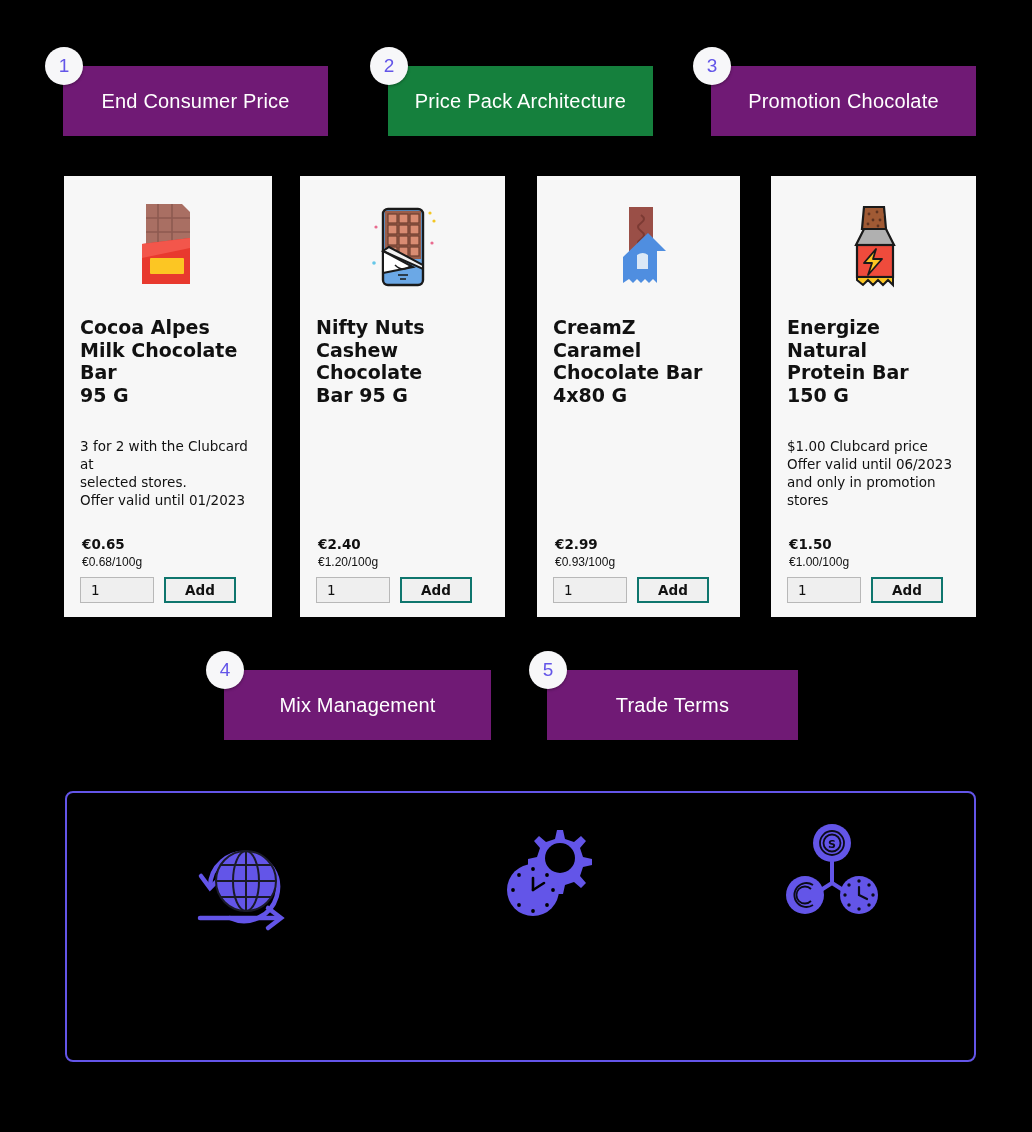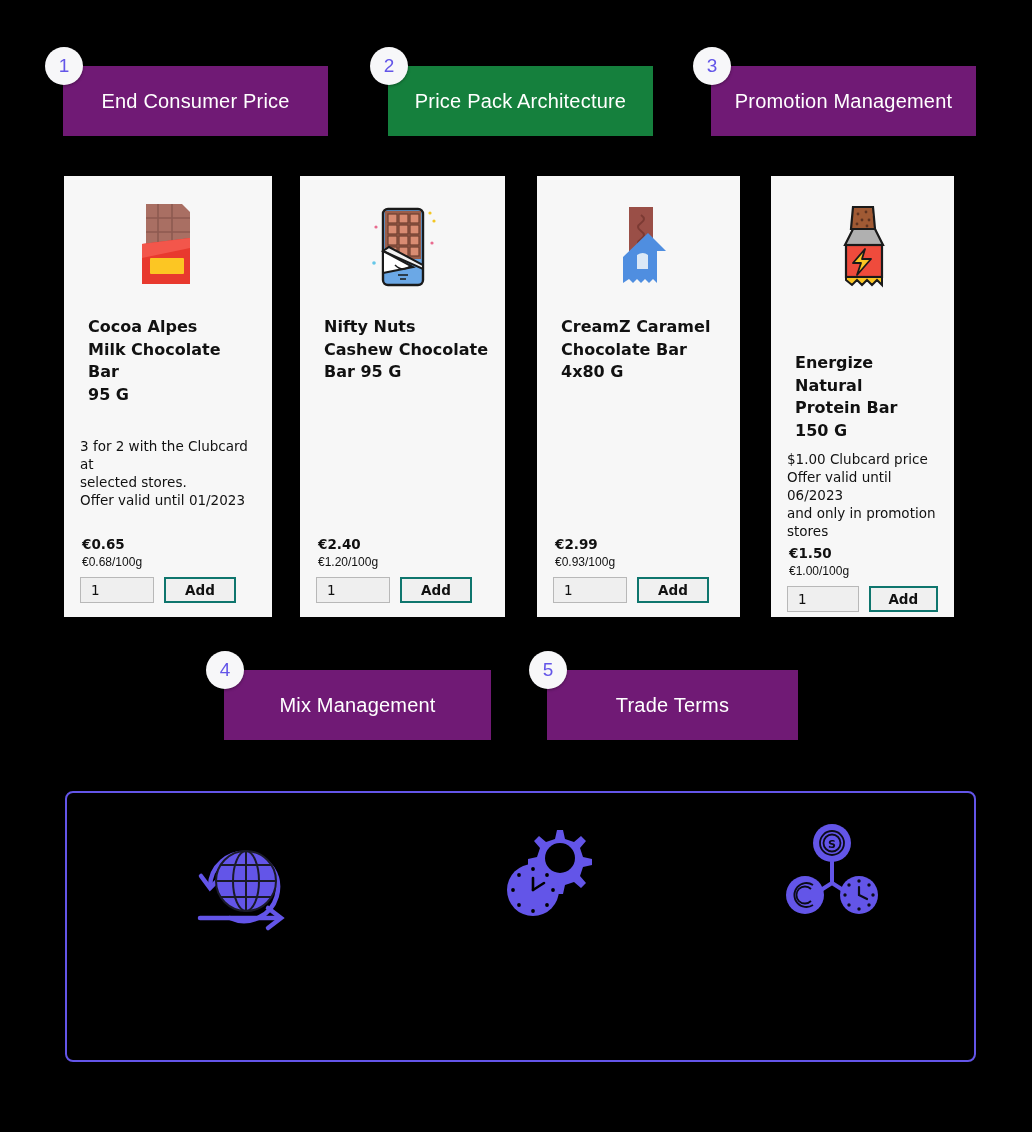--- a/index.html
+++ b/index.html
@@ -59,24 +59,24 @@
   .card-body {
     flex: 1 1 auto;
     display: flex;
     flex-direction: column;
     padding: 0 16px 14px 16px;
     color: #111111;
   }
   .p-title {
     font-family: "DejaVu Sans", sans-serif;
     font-weight: bold;
-    font-size: 16px;
+    font-size: 19px;
     line-height: 22.5px;
     white-space: pre-line;
-    margin: 0 0 4px 8px;
+    margin: 0 0 4px 0;
   }
   .p-promo {
     font-family: "DejaVu Sans", sans-serif;
     font-size: 13.5px;
     line-height: 18px;
     white-space: pre-line;
     margin: 0;
   }
   .p-spacer { flex: 1 1 auto; min-height: 4px; }
   .p-price {
@@ -142,21 +142,21 @@
   <div class="proc-box active" style="left:388px; top:66px; width:265px; height:70px;">
     <span>Price Pack
 Architecture</span>
   </div>
   <div class="badge" style="left:370px; top:47px;">
     <span>2</span>
   </div>
 
   <div class="proc-box light" style="left:711px; top:66px; width:265px; height:70px;">
     <span>Promotion
-Management</span>
+Chocolate</span>
   </div>
   <div class="badge" style="left:693px; top:47px;">
     <span>3</span>
   </div>
 
   <div class="card" style="left:64px; top:176px; width:208px; height:441px;">
     <div class="card-img">
       <svg width="72" height="92" viewBox="0 0 72 92">
         <path d="M14 4 h36 l8 8 v34 h-44 z" fill="#a96f63"></path>
         <g stroke="#8d5a50" stroke-width="1.6" fill="none">
@@ -265,21 +265,21 @@
         <div class="qty-input">
           <span>1</span>
         </div>
         <div class="add-btn">
           <span>Add</span>
         </div>
       </div>
     </div>
   </div>
 
-  <div class="card" style="left:771px; top:176px; width:183px; height:441px;gap:36px;">
+  <div class="card" style="left:771px; top:176px; width:205px; height:441px;">
     <div class="card-img">
       <svg width="72" height="94" viewBox="0 0 72 94">
         <path d="M26 8 h20 l2 22 h-24 z" fill="#a05a34" stroke="#1a1a1a" stroke-width="2.2"></path>
         <path d="M44 12 q4 6 -2 8 q6 4 2 8" fill="#a05a34"></path>
         <g fill="#5e3320">
           <circle cx="31" cy="15" r="1.4"></circle>
             <circle cx="39" cy="13" r="1.4"></circle>
           <circle cx="35" cy="21" r="1.4"></circle>
             <circle cx="42" cy="21" r="1.4"></circle>
           <circle cx="30" cy="25" r="1.4"></circle>

